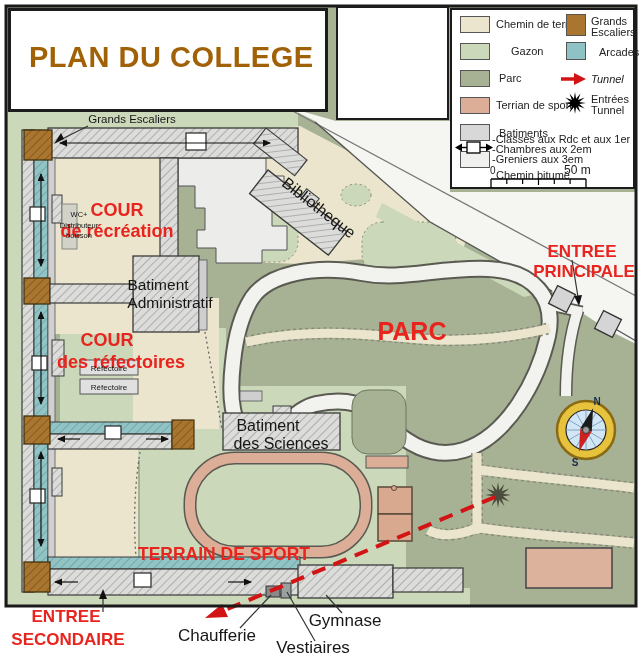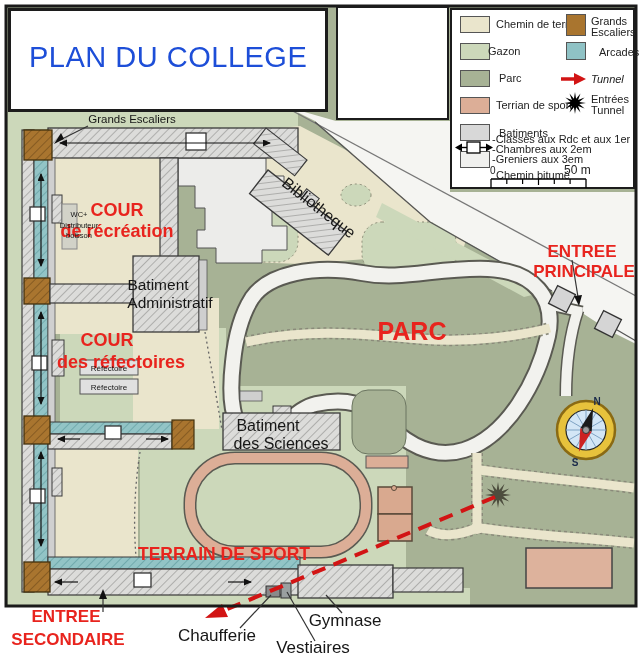--- a/index.html
+++ b/index.html
@@ -2,21 +2,21 @@
 <html><head>
 <meta charset="utf-8">
 <style>
   html,body{margin:0;padding:0;background:#fff;}
   .stage{position:relative;width:640px;height:659px;background:#fff;
          font-family:"Liberation Sans",sans-serif;overflow:hidden;}
   .stage > svg{position:absolute;left:0;top:0;}
   svg{font-family:"Liberation Sans",sans-serif;}
   .box{position:absolute;background:#fff;border:2px solid #1c1c1c;box-sizing:border-box;}
   .title-box{left:8px;top:8px;width:320px;height:104px;border-width:3px;}
-  .title-box h1{margin:30px 4px 0 18px;font-size:29px;font-weight:normal;color:#1d4ed8;letter-spacing:0.5px;}
+  .title-box h1{margin:30px 4px 0 18px;font-size:29px;font-weight:bold;color:#a16207;letter-spacing:0.5px;}
   .spare-box{left:336px;top:6px;width:113px;height:114px;border-width:2px;}
   .legend{left:450px;top:8px;width:185px;height:181px;border-width:2px;font-size:11px;color:#222;}
   .legend .sw{position:absolute;width:30px;height:17px;border:1px solid #555;box-sizing:border-box;}
   .legend .sw2{position:absolute;width:20px;border:1px solid #555;box-sizing:border-box;}
   .legend .lb{position:absolute;line-height:11px;}
   .legend .notes div{line-height:10px;font-size:11px;}
   .rlab{fill:#e8241e;font-weight:bold;}
   .blab{fill:#161616;}
   .ln{stroke:#333;stroke-width:1.2;fill:none;}
 </style>
@@ -293,21 +293,21 @@
 <div class="box spare-box"></div>
 
 <div class="box legend">
   <div class="sw" style="left: 8px; top: 6px; background: rgb(234, 229, 204);"></div>
   <div class="sw" style="left: 8px; top: 33px; background: rgb(204, 216, 186);"></div>
   <div class="sw" style="left: 8px; top: 60px; background: rgb(167, 178, 149);"></div>
   <div class="sw" style="left: 8px; top: 87px; background: rgb(220, 174, 151);"></div>
   <div class="sw" style="left: 8px; top: 114px; background: rgb(216, 216, 216);"></div>
   <div class="sw" style="left: 8px; top: 141px; background: rgb(240, 240, 238);"></div>
   <div class="lb" style="left:44px;top:9px;">Chemin de terre</div>
-  <div class="lb" style="left:36px;top:36px;">Gazon</div>
+  <div class="lb" style="left:59px;top:36px;">Gazon</div>
   <div class="lb" style="left:47px;top:63px;">Parc</div>
   <div class="lb" style="left:44px;top:90px;">Terrian de sport</div>
   <div class="lb" style="left:47px;top:118px;">Batiments</div>
   <div class="lb" style="left:44px;top:144px;margin-top:16px;">Chemin bitumé</div>
 
   <div class="sw2" style="left: 114px; top: 4px; height: 22px; background: rgb(169, 117, 47);"></div>
   <div class="lb" style="left:139px;top:6px;width:46px;">Grands Escaliers</div>
   <div class="sw2" style="left: 114px; top: 32px; height: 18px; background: rgb(143, 194, 197);"></div>
   <div class="lb" style="left:147px;top:37px;">Arcades</div>
 

